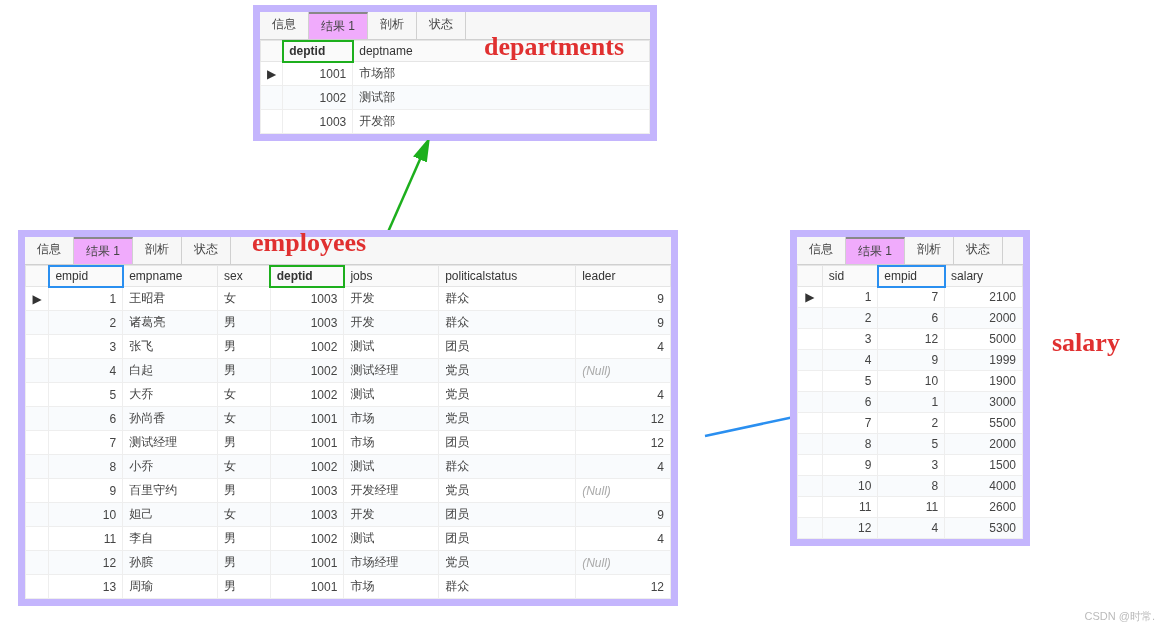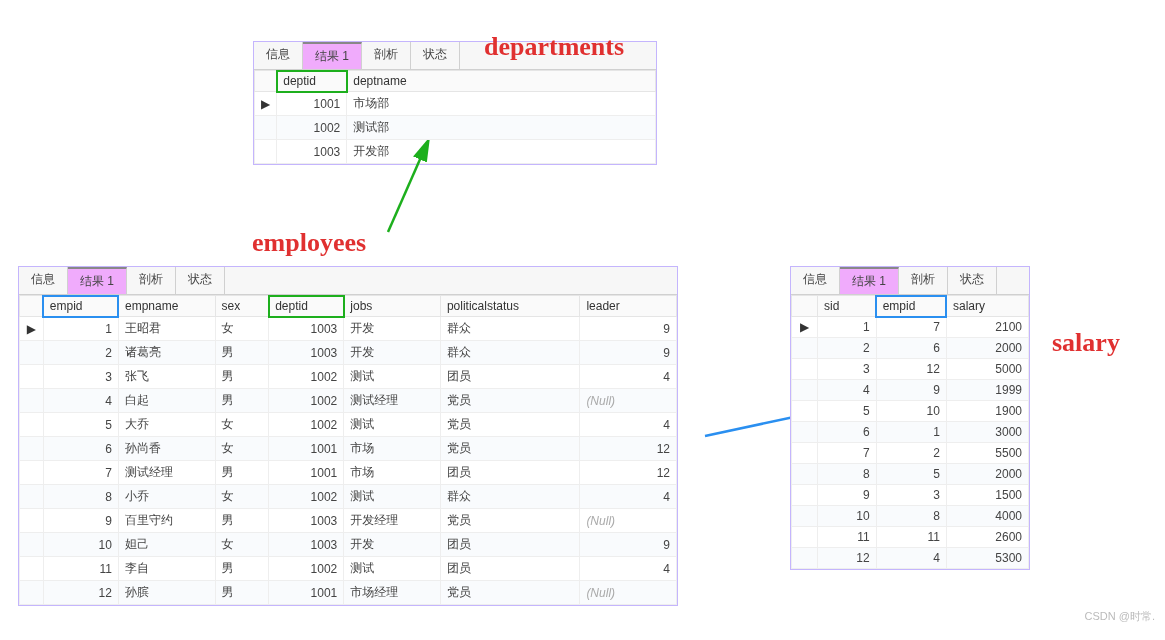--- a/index.html
+++ b/index.html
@@ -7,23 +7,22 @@
     font-family: "Microsoft YaHei", Arial, sans-serif;
     font-size: 12px;
     background: #fff;
     position: relative;
     width: 1165px;
     height: 640px;
     color: #333;
   }
   .panel {
     position: absolute;
-    border: 1px solid #c4b5fd;
+    border: 7px solid #c4b5fd;
     background: #fff;
-    margin-top: 36px;
   }
   .tabs {
     display: flex;
     border-bottom: 1px solid #d0d0d0;
     background: #f7f7f7;
   }
   .tab {
     padding: 4px 12px;
     border-right: 1px solid #d0d0d0;
     color: #444;
@@ -48,21 +47,21 @@
     padding: 3px 6px;
     border: 1px solid #eee;
     font-size: 12px;
     color: #444;
   }
   tr:nth-child(even) td { background: #f9fbfd; }
   .right { text-align: right; }
   .null { color: #aaa; text-align: left; font-style: italic;}
   .rowptr { width: 14px; text-align: center; color: #333; }
   .hl-blue { outline: 2.5px solid #2a8ff0; outline-offset: -1px; }
-  .hl-green { outline: 2.5px solid #1daf1d; outline-offset: -1px; }
+  .hl-green { outline: 2.5px solid #1daf1d; outline-offset: -1px; font-weight: bold; }
   .label {
     position: absolute;
     font-size: 26px;
     font-weight: bold;
     font-family: "Times New Roman", serif;
   }
   .red { color: #e03030; }
   .watermark {
     position: absolute;
     right: 10px; bottom: 16px;
@@ -253,20 +252,30 @@
         <tr>
           <td class="rowptr"></td>
   <td class="right">12</td>
   <td>孙膑</td>
   <td>男</td>
   <td class="right">1001</td>
   <td>市场经理</td>
   <td>党员</td>
   <td class="null">(Null)</td>
         </tr>
+        <tr>
+          <td class="rowptr"></td>
+  <td class="right">13</td>
+  <td>周瑜</td>
+  <td>男</td>
+  <td class="right">1001</td>
+  <td>市场</td>
+  <td>群众</td>
+  <td class="right">12</td>
+        </tr>
       </tbody>
   </table>
 </div>
 <div class="label red" style="left:252px; top:228px;">employees</div>
 
 <svg class="arrow" style="left:700px; top:406px; width:115px; height:40px;">
   <defs>
       <marker id="ah-b" markerWidth="10" markerHeight="10" refX="5" refY="3" orient="auto">
     <path d="M0,0 L10,3 L0,6 Z" fill="#2a8ff0"></path>
       </marker>

